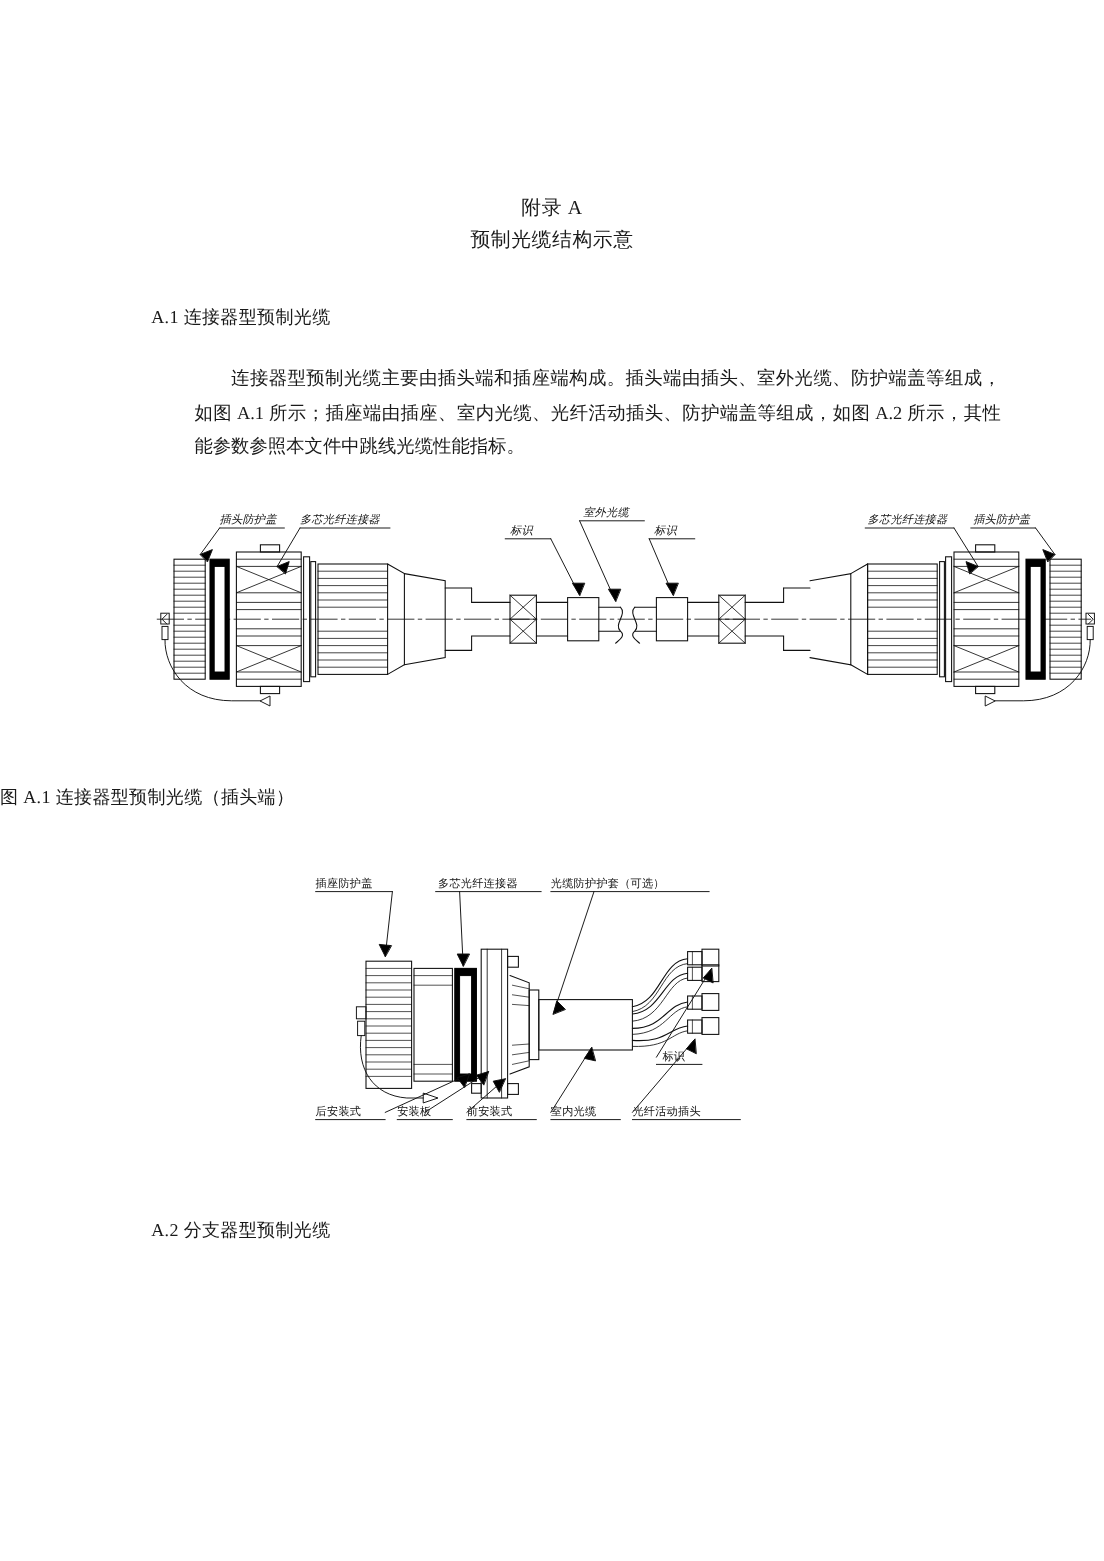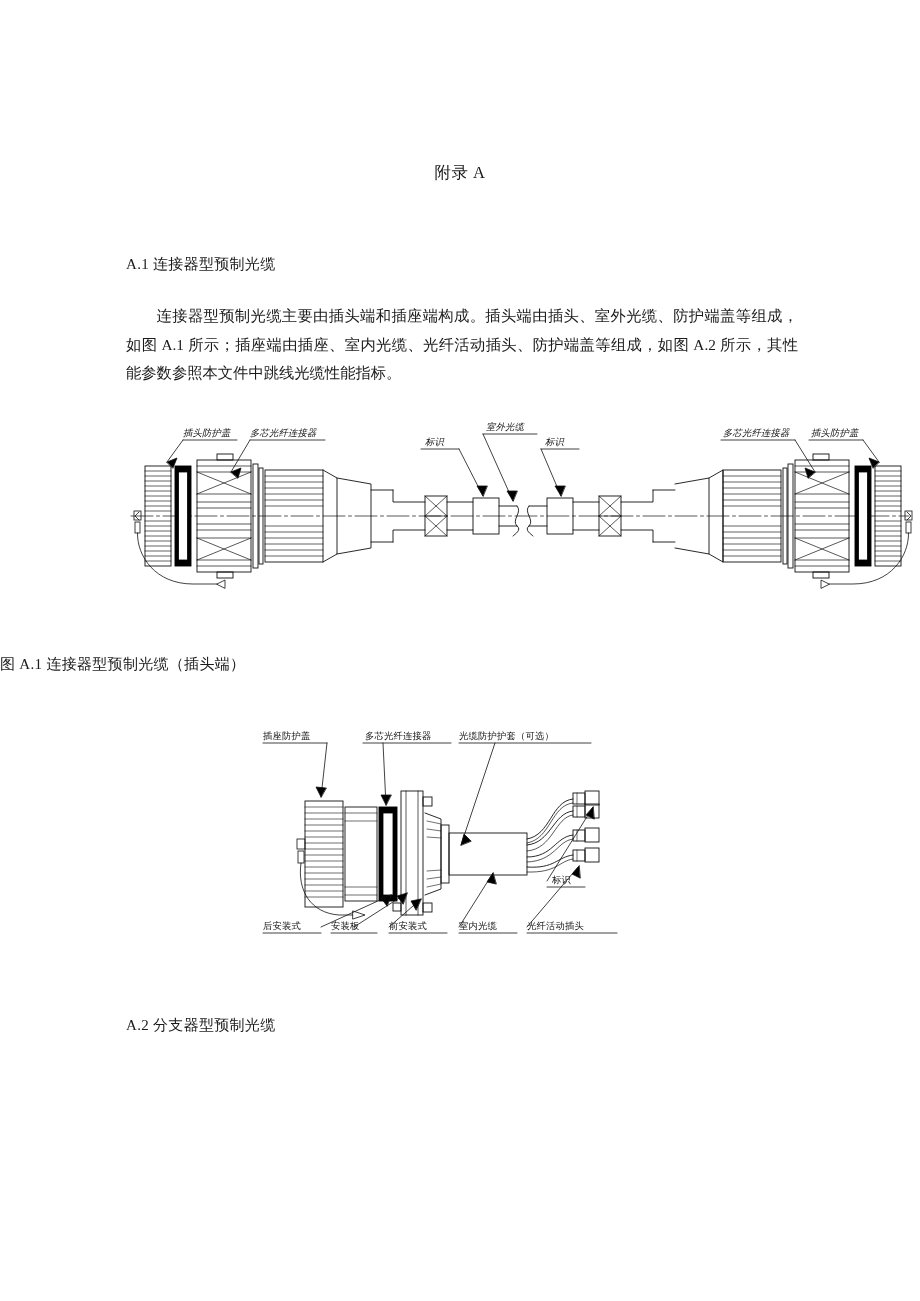--- a/index.html
+++ b/index.html
@@ -50,21 +50,21 @@
   .para {
     position: absolute;
     left: 126px;
     width: 672px;
     font-size: 15.3px;
     line-height: 28.5px;
     text-align: justify;
     text-justify: inter-ideograph;
     text-indent: 2em;
   }
-  #para-1 { top: 286px; }
+  #para-1 { top: 286px; margin-left: 36px; }
   #para-2 { top: 1046px; }
 
   
   .fig-caption {
     position: absolute;
     left: 0;
     width: 920px;
     font-size: 15px;
     letter-spacing: 0.3px;
   }
@@ -87,20 +87,21 @@
     letter-spacing: 0.2px;
   }
 </style>
 </head>
 <body>
 
 <div class="page">
 
   <div class="title-block">
     <div class="title-line">附录 A</div>
+    <div class="title-line">预制光缆结构示意</div>
   </div>
 
   <div class="sec-head" id="sec-a1">A.1 连接器型预制光缆</div>
   <div class="para" id="para-1">连接器型预制光缆主要由插头端和插座端构成。插头端由插头、室外光缆、防护端盖等组成，如图 A.1 所示；插座端由插座、室内光缆、光纤活动插头、防护端盖等组成，如图 A.2 所示，其性能参数参照本文件中跳线光缆性能指标。</div>
 
   <div class="figure" id="fig-a1">
     <svg width="790" height="200" viewBox="0 0 790 200">
       <g fill="none" stroke="#111" stroke-width="0.9" stroke-linecap="round">
 
         <line x1="6" y1="100" x2="784" y2="100" stroke-width="0.7" stroke-dasharray="22,3.5,3,3.5"></line>

